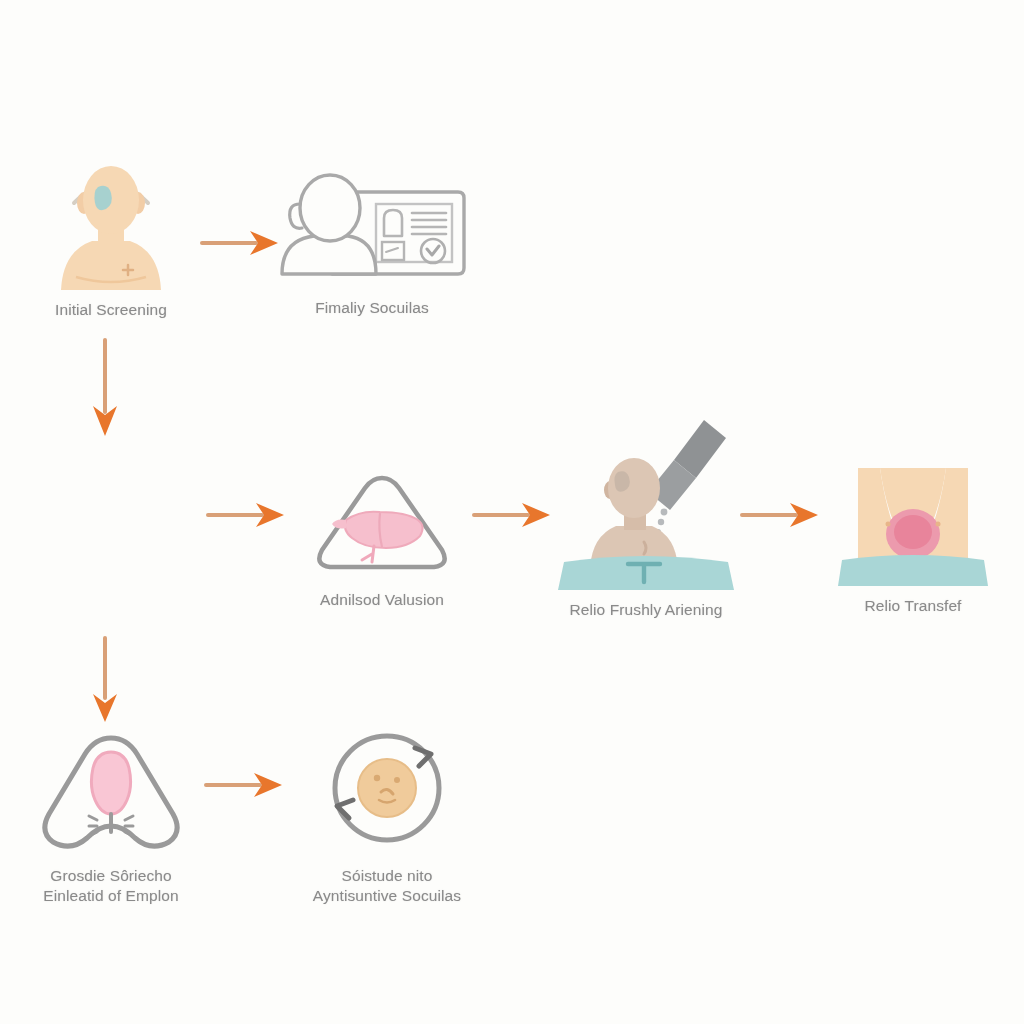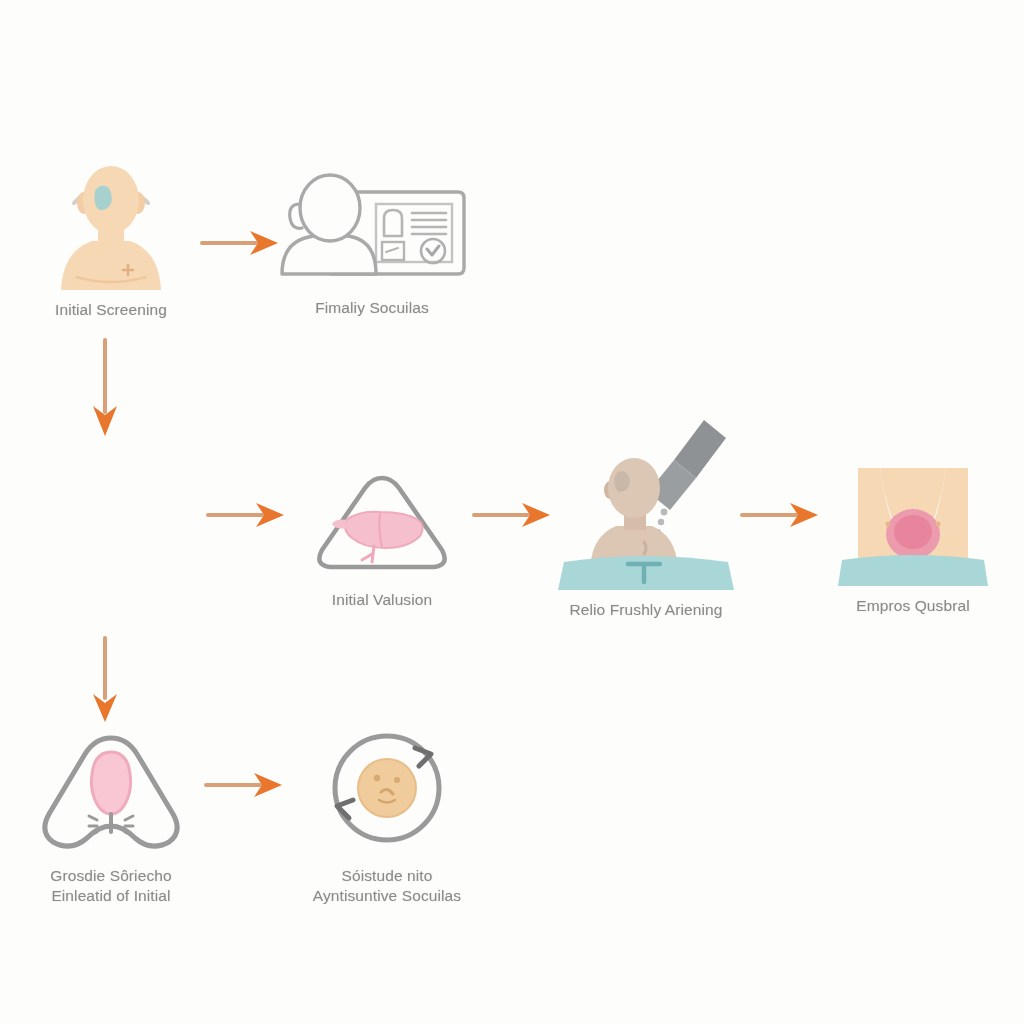--- a/index.html
+++ b/index.html
@@ -143,21 +143,21 @@
 
         <path d="M44 52 Q58 42 78 44 Q104 44 116 52 Q124 58 118 68 Q106 80 84 80 Q62 80 50 70 Q40 62 44 52 Z" fill="#f6bfcd" stroke="#efaabb" stroke-width="2"></path>
 
         <path d="M44 52 Q34 50 30 56 Q34 62 44 60 Z" fill="#f6bfcd"></path>
 
         <path d="M78 45 Q76 62 80 79" fill="none" stroke="#eda9ba" stroke-width="2.2"></path>
 
         <path d="M72 78 L70 94 M70 86 L60 92" fill="none" stroke="#f0a9bb" stroke-width="3" stroke-linecap="round"></path>
       </svg>
     </div>
-    <div class="node-label">Initial Valusion</div>
+    <div class="node-label">Adnilsod Valusion</div>
   </div>
 
   <div class="arrow" style="left:470px; top:498px;">
     <svg width="86" height="34" viewBox="0 0 86 34" class="softened">
       <line x1="4" y1="17" x2="58" y2="17" stroke="#d9a077" stroke-width="4" stroke-linecap="round"></line>
       <path d="M52 5 L80 17 L52 29 L60 17 Z" fill="#e8762c"></path>
     </svg>
   </div>
 
   <div class="node" style="left:546px; top:408px; width:200px;">
@@ -211,21 +211,21 @@
 
         <ellipse cx="85" cy="66" rx="27" ry="25" fill="#ec9aad"></ellipse>
         <ellipse cx="85" cy="64" rx="19" ry="17" fill="#e8849b"></ellipse>
 
         <circle cx="60" cy="56" r="2.5" fill="#e8b589"></circle>
         <circle cx="110" cy="56" r="2.5" fill="#e8b589"></circle>
 
         <path d="M10 118 L14 92 Q85 82 156 92 L160 118 Z" fill="#a9d6d6"></path>
       </svg>
     </div>
-    <div class="node-label">Empros Qusbral</div>
+    <div class="node-label">Relio Transfef</div>
   </div>
 
   <div class="arrow" style="left:86px; top:636px;">
     <svg width="38" height="90" viewBox="0 0 38 90" class="softened">
       <line x1="19" y1="2" x2="19" y2="62" stroke="#d9a077" stroke-width="4" stroke-linecap="round"></line>
       <path d="M7 58 L19 86 L31 58 L19 67 Z" fill="#e8762c"></path>
     </svg>
   </div>
 
   <div class="node" style="left:16px; top:728px; width:190px;">
@@ -239,21 +239,21 @@
 
         <path d="M80 86 L80 104" stroke="#9a9a9a" stroke-width="4" stroke-linecap="round"></path>
 
         <g stroke="#9a9a9a" stroke-width="3" stroke-linecap="round">
           <path d="M66 92 L58 88 M66 98 L58 98 M66 104 L58 108"></path>
           <path d="M94 92 L102 88 M94 98 L102 98 M94 104 L102 108"></path>
         </g>
       </svg>
     </div>
     <div class="node-label">Grosdie Sôriecho
-Einleatid of Initial</div>
+Einleatid of Emplon</div>
   </div>
 
   <div class="arrow" style="left:202px; top:768px;">
     <svg width="86" height="34" viewBox="0 0 86 34" class="softened">
       <line x1="4" y1="17" x2="58" y2="17" stroke="#d9a077" stroke-width="4" stroke-linecap="round"></line>
       <path d="M52 5 L80 17 L52 29 L60 17 Z" fill="#e8762c"></path>
     </svg>
   </div>
 
   <div class="node" style="left:292px; top:726px; width:190px;">

